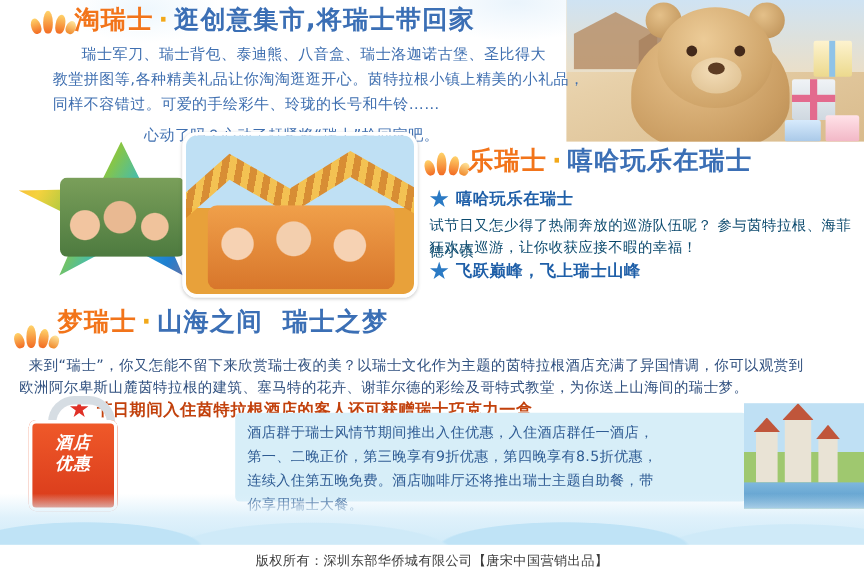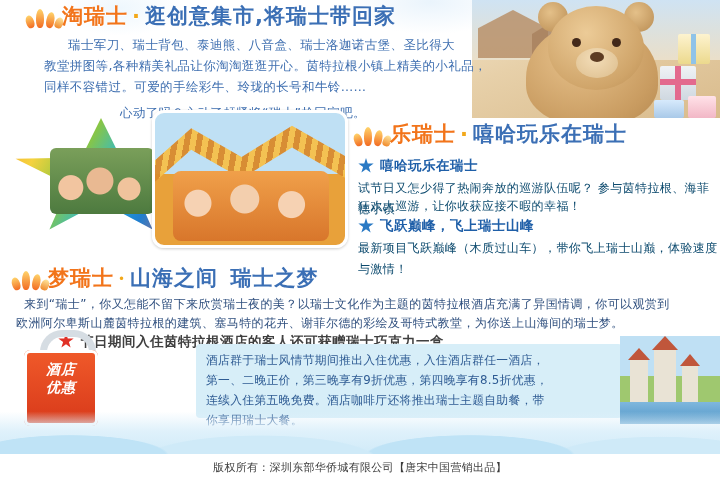--- a/index.html
+++ b/index.html
@@ -376,37 +376,36 @@
     <span>乐瑞士</span><span class="head-dot">·</span><span class="head-sub">嘻哈玩乐在瑞士</span>
   </div>
 
   <div class="blue-star" style="left:358px; top:158px;"></div>
   <div class="sub-head" style="left:380px; top:157px;">嘻哈玩乐在瑞士</div>
   <div class="para dark" style="left:358px; top:178px; font-size:12px;">试节日又怎少得了热闹奔放的巡游队伍呢？ 参与茵特拉根、海菲德小镇</div>
   <div class="para dark" style="left:358px; top:196px; font-size:12px;">狂欢大巡游，让你收获应接不暇的幸福！</div>
 
   <div class="blue-star" style="left:358px; top:218px;"></div>
   <div class="sub-head" style="left:380px; top:217px;">飞跃巅峰，飞上瑞士山峰</div>
-  <div class="para dark" style="left:358px; top:238px; font-size:12px;">最新项目飞跃巅峰（木质过山车），带你飞上瑞士山巅，体验速度与激情！</div>
 
   <div class="flame" style="left:14px; top:268px;">
     <span></span>
       <span></span>
       <span></span>
       <span></span>
   </div>
-  <div class="head-orange" style="left:48px; top:264px;font-family:Liberation Serif, serif;">
+  <div class="head-orange" style="left:48px; top:254px;">
     <span>梦瑞士</span><span class="head-dot">·</span><span class="head-sub">山海之间</span><span class="head-sub">&nbsp;&nbsp;</span><span class="head-sub">瑞士之梦</span>
   </div>
 
   <div class="para body-dark" style="left:16px; top:313px; font-size:12px;">欧洲阿尔卑斯山麓茵特拉根的建筑、塞马特的花卉、谢菲尔德的彩绘及哥特式教堂，为你送上山海间的瑞士梦。</div>
   <div class="para body-dark" style="left:24px; top:294px; font-size:12px;">来到“瑞士”，你又怎能不留下来欣赏瑞士夜的美？以瑞士文化作为主题的茵特拉根酒店充满了异国情调，你可以观赏到</div>
 
   <div class="red-star" style="left:58px; top:333px;"></div>
-  <div class="sub-head" style="left:80px; top:333px; color:#404040;">节日期间入住茵特拉根酒店的客人还可获赠瑞士巧克力一盒。</div>
+  <div class="sub-head" style="left:80px; top:333px; color:#c2410c;">节日期间入住茵特拉根酒店的客人还可获赠瑞士巧克力一盒。</div>
 
   <div class="promo-box"></div>
   <div class="hotel-tag">
     <div class="hook"></div>
     <div class="card"></div>
     <div class="card-text">
       <div>酒店</div>
       <div>优惠</div>
     </div>
   </div>

